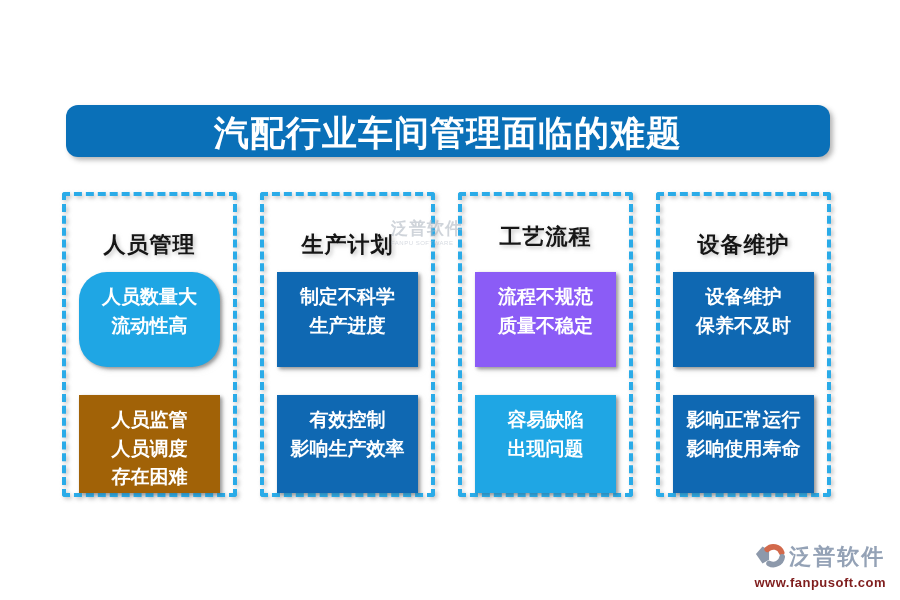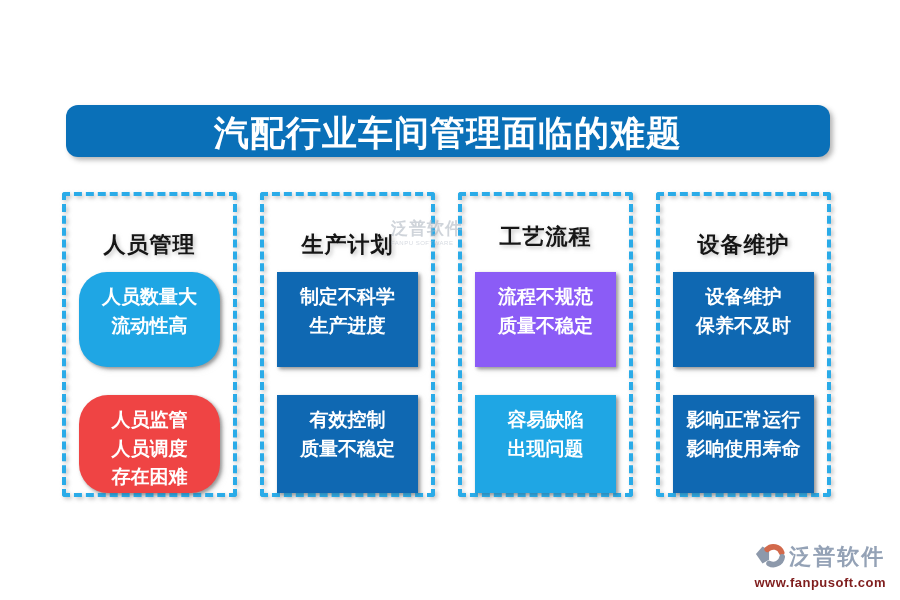--- a/index.html
+++ b/index.html
@@ -118,31 +118,31 @@
 <div class="canvas">
 
   <div class="banner">
     <span class="banner-text">汽配行业车间管理面临的难题</span>
   </div>
 
   <div class="column c1">
     <div class="col-title">人员管理</div>
     <div class="issue-box b1" style="background-color: rgb(31, 166, 228); border-radius: 28px;">人员数量大
 流动性高</div>
-    <div class="issue-box b2" style="background-color: #ef4444; border-radius: 29px;">人员监管
+    <div class="issue-box b2" style="background-color: #a16207;">人员监管
 人员调度
 存在困难</div>
   </div>
 
   <div class="column c2">
     <div class="col-title">生产计划</div>
     <div class="issue-box b1" style="background-color: rgb(15, 104, 178);">制定不科学
 生产进度</div>
     <div class="issue-box b2" style="background-color: rgb(15, 104, 178);">有效控制
-质量不稳定</div>
+影响生产效率</div>
   </div>
 
   <div class="column c3">
     <div class="col-title">工艺流程</div>
     <div class="issue-box b1" style="background-color: #8b5cf6; margin-top: 20px;">流程不规范
 质量不稳定</div>
     <div class="issue-box b2" style="background-color: rgb(31, 166, 228);">容易缺陷
 出现问题</div>
   </div>
 

